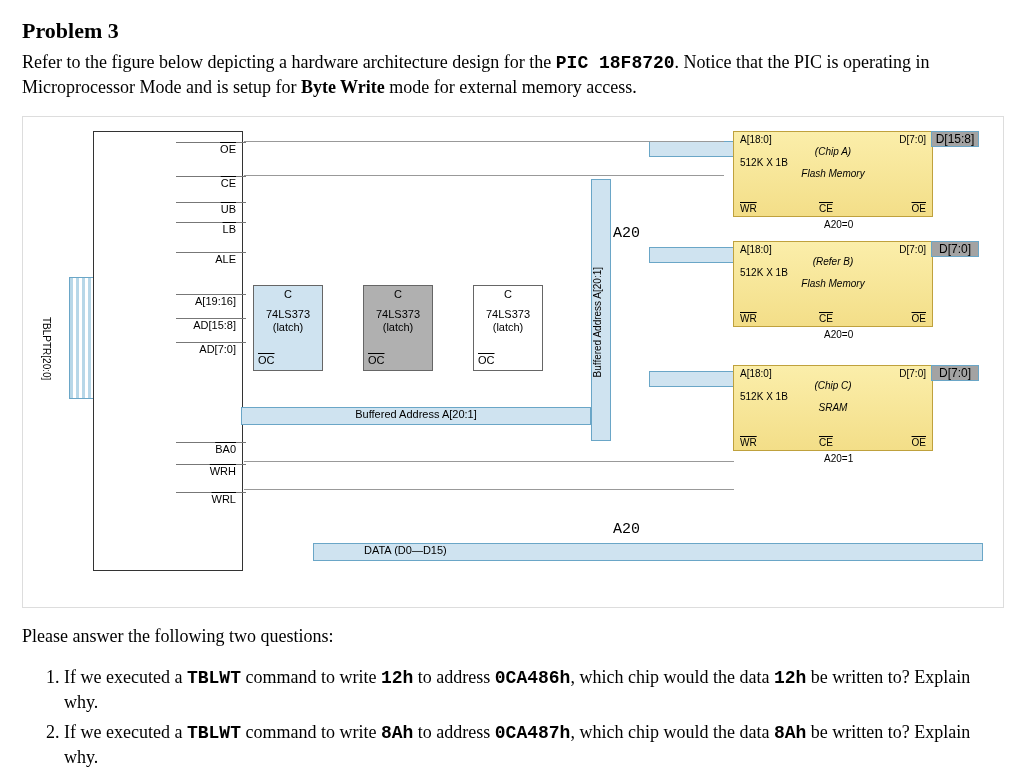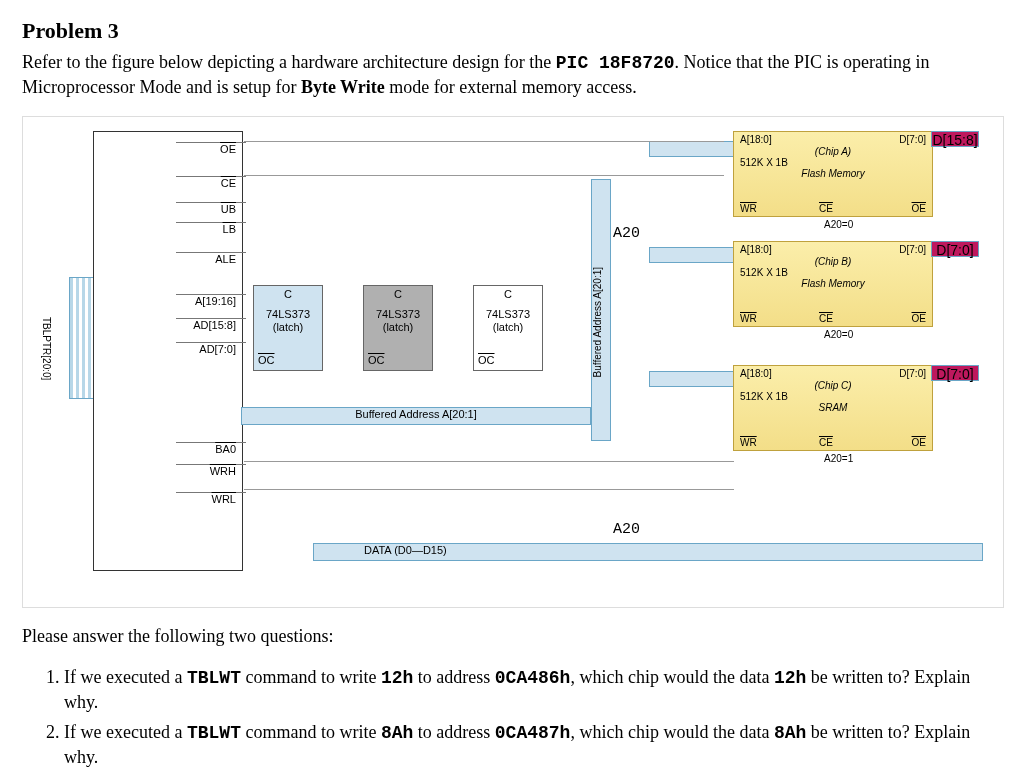--- a/index.html
+++ b/index.html
@@ -157,26 +157,26 @@
   .chip .dpin { position: absolute; top: 2px; right: 6px; }
   .chip .name { text-align: center; margin-top: 12px; font-style: italic; }
   .chip .size { }
   .chip .type { text-align: center; font-style: italic; }
   .chip .wr   { position: absolute; bottom: 2px; left: 6px; }
   .chip .ce   { position: absolute; bottom: 2px; left: 85px; }
   .chip .oe   { position: absolute; bottom: 2px; right: 6px; }
   .chip .note { position: absolute; bottom: -14px; left: 90px; font-size: 10px; }
   .dbus-tag {
     position: absolute;
-    font-size: 14px;
+    font-size: 12px;
     font-family: Arial, sans-serif;
     right: 24px;
     width: 46px;
     height: 14px;
-    background: #be185d;
+    background: #a3a3a3;
     border: 1px solid #6aa6c7;
     text-align: center;
   }
   .data-bus {
     position: absolute;
     left: 290px;
     top: 426px;
     width: 670px;
     height: 18px;
     background: #cfe3f0;
@@ -271,21 +271,21 @@
     <div class="wr overline">WR</div>
     <div class="ce overline">CE</div>
     <div class="oe overline">OE</div>
     <div class="note">A20=0</div>
   </div>
   <div class="dbus-tag" style="top:14px">D[15:8]</div>
 
   <div class="chip" style="top:124px">
     <div class="addr">A[18:0]</div>
     <div class="dpin">D[7:0]</div>
-    <div class="name">(Chip B)</div>
+    <div class="name">(Refer B)</div>
     <div class="size">512K X 1B</div>
     <div class="type">Flash Memory</div>
     <div class="wr overline">WR</div>
     <div class="ce overline">CE</div>
     <div class="oe overline">OE</div>
     <div class="note">A20=0</div>
   </div>
   <div class="dbus-tag" style="top:124px">D[7:0]</div>
 
   <div class="chip" style="top:248px">

